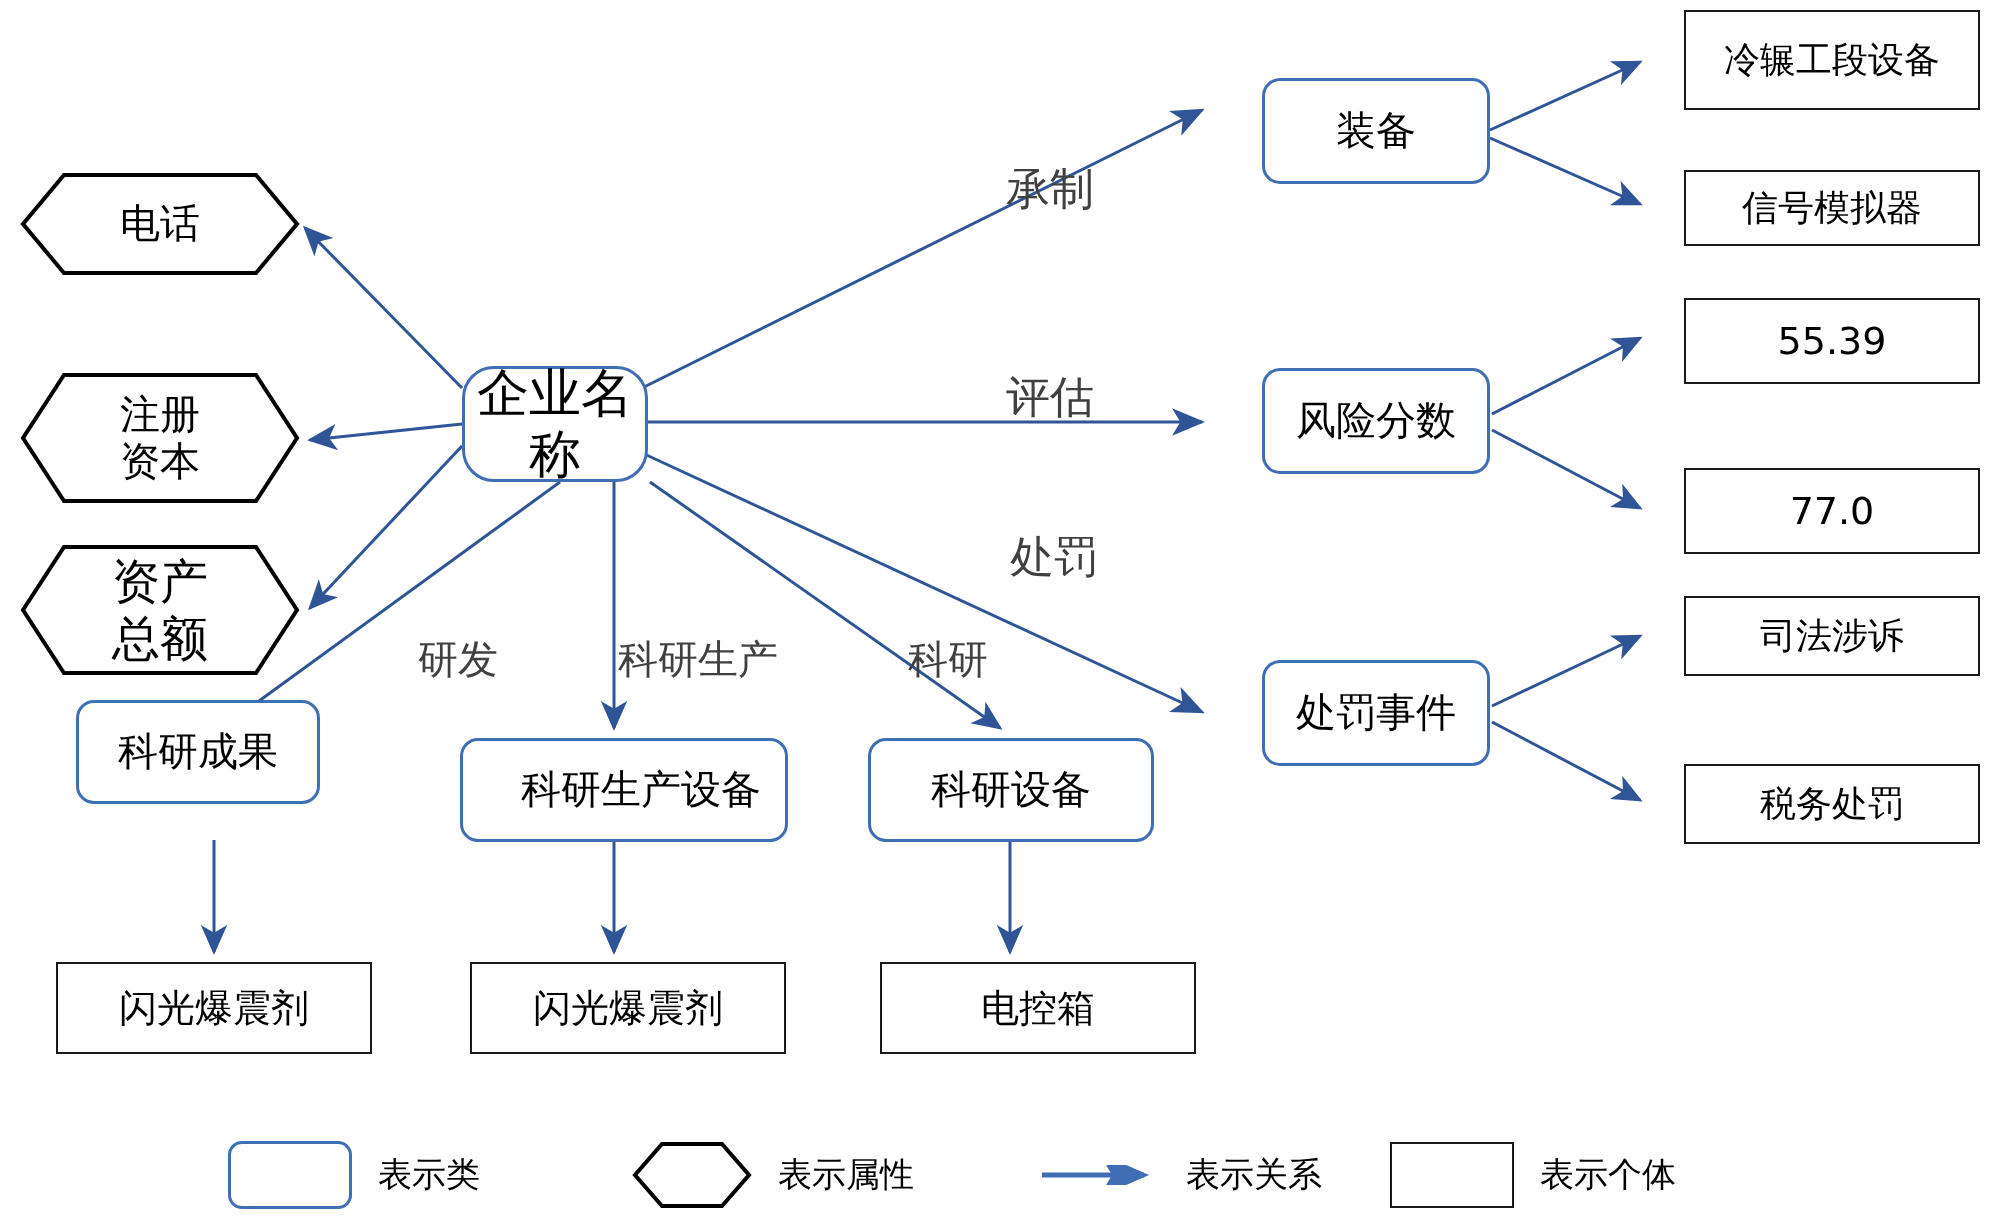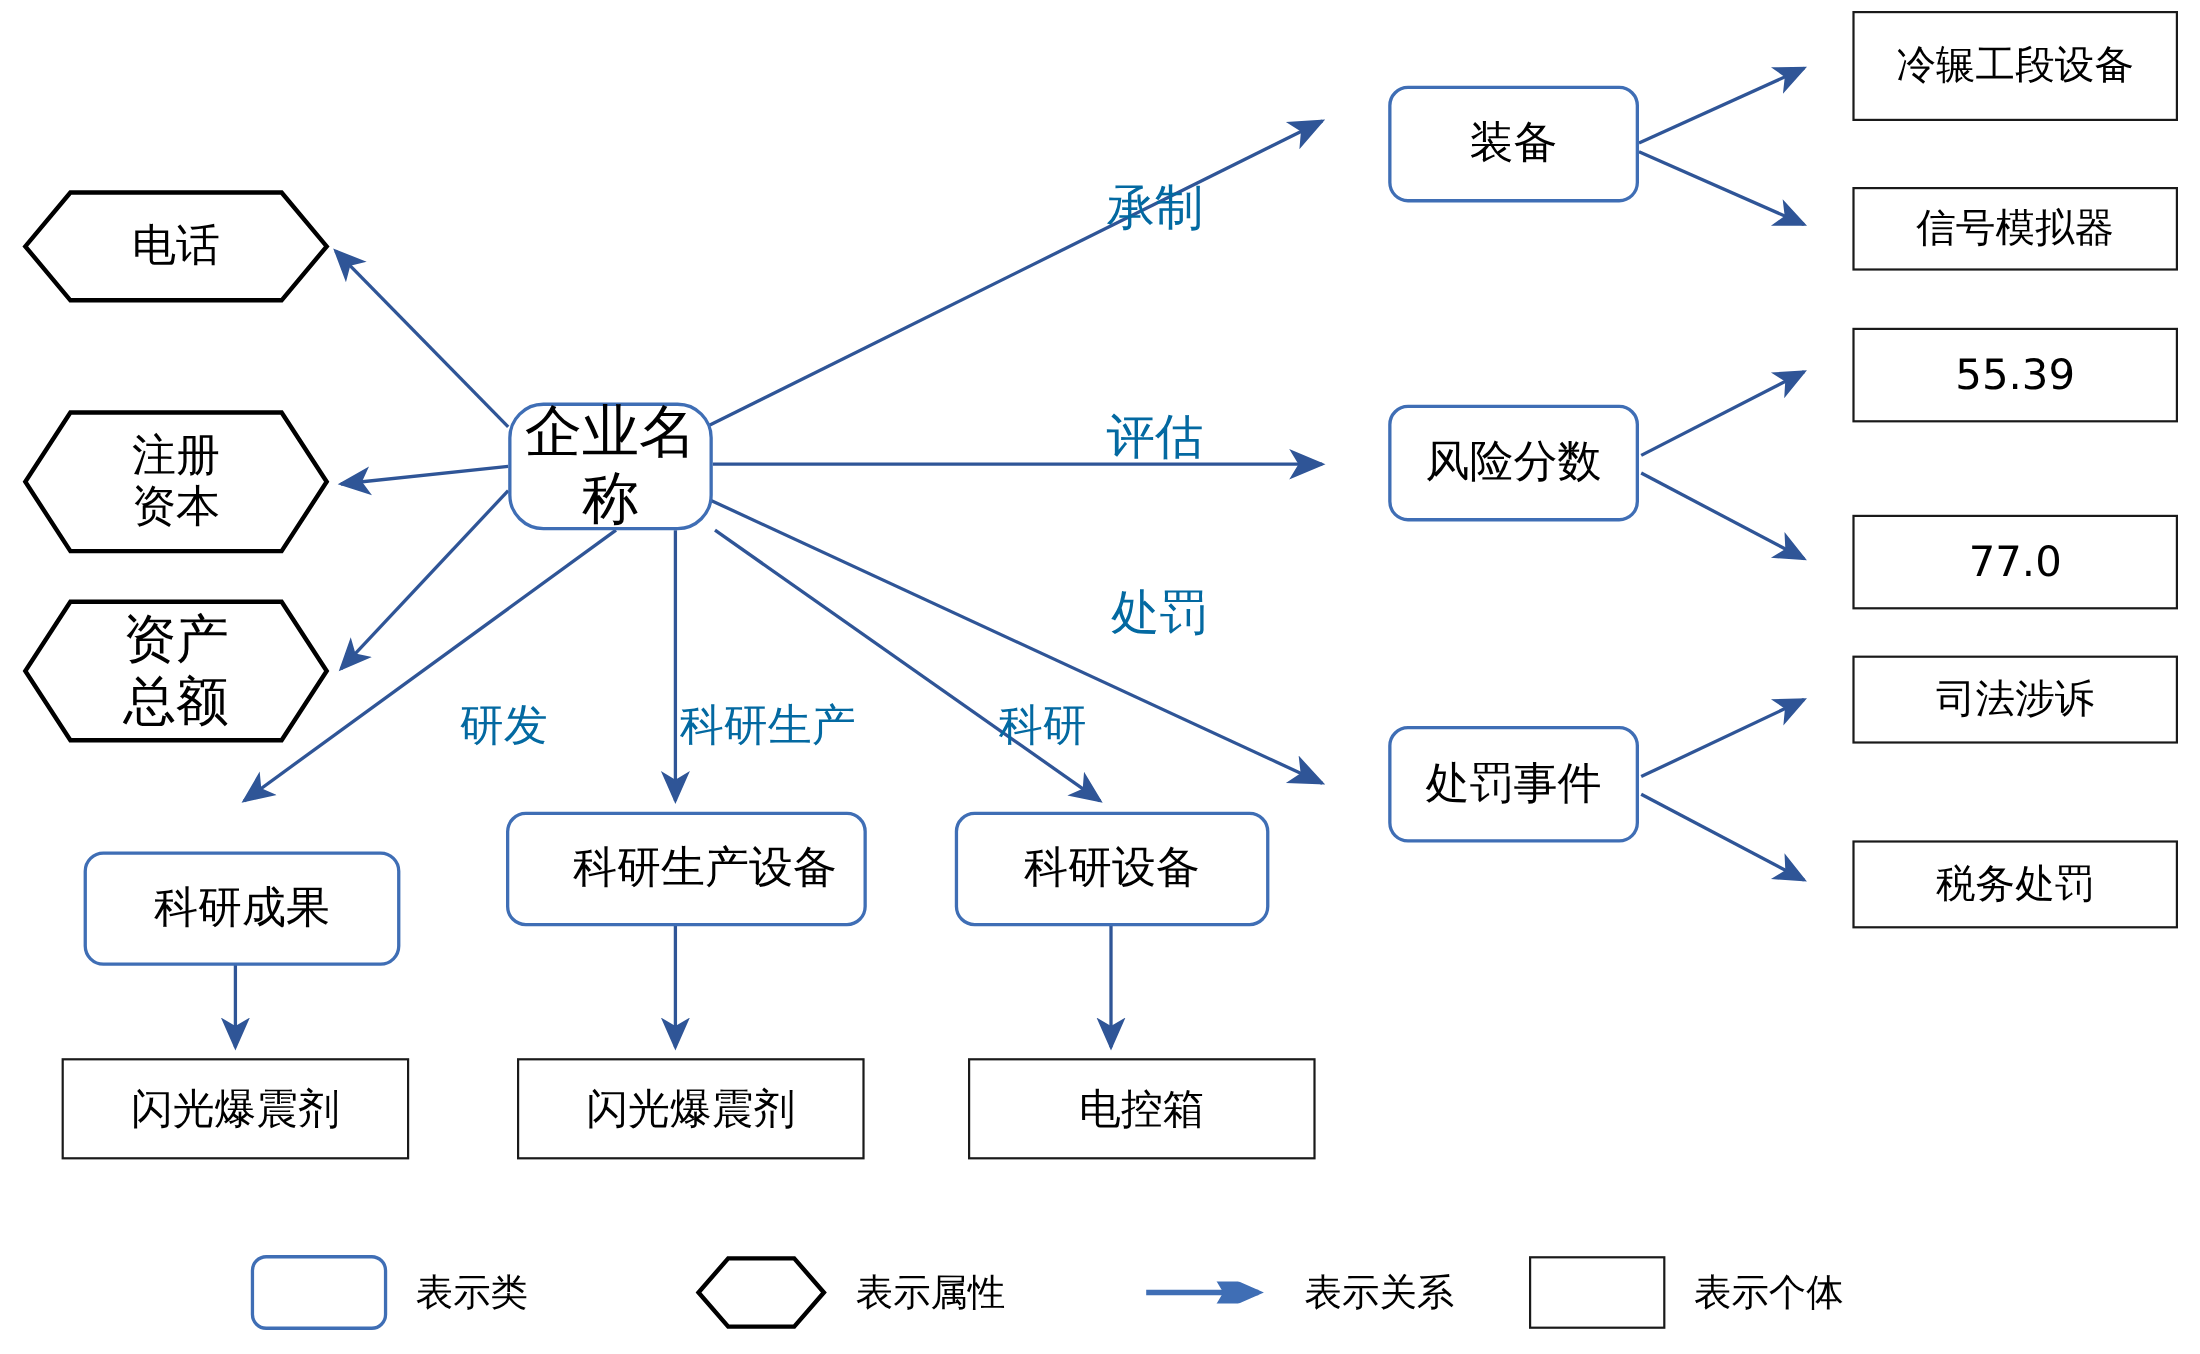--- a/index.html
+++ b/index.html
@@ -69,21 +69,21 @@
   .attr .hextext {
     position: relative;
     z-index: 2;
     width: 100%;
     text-align: center;
   }
 
   
   .edge-label {
     position: absolute;
-    color: #0369a1;
+    color: #404040;
     z-index: 4;
     white-space: nowrap;
     background: transparent;
   }
 
   
   #legend {
     position: absolute;
     left: 0;
     top: 1118px;
@@ -216,21 +216,21 @@
     </div>
 
   <div class="node cls" style="left:1262px; top:368px; width:228px; height:106px; font-size:40px;">
       <span>风险分数</span>
     </div>
 
   <div class="node cls" style="left:1262px; top:660px; width:228px; height:106px; font-size:40px;">
       <span>处罚事件</span>
     </div>
 
-  <div class="node cls" style="left:76px; top:774px; width:288px; height:104px; font-size:40px;">
+  <div class="node cls" style="left:76px; top:700px; width:244px; height:104px; font-size:40px;">
       <span>科研成果</span>
     </div>
 
   <div class="node cls" style="left:460px; top:738px; width:328px; height:104px; font-size:40px;padding-left:34px;">
       <span>科研生产设备</span>
     </div>
 
   <div class="node cls" style="left:868px; top:738px; width:286px; height:104px; font-size:40px;">
       <span>科研设备</span>
     </div>

